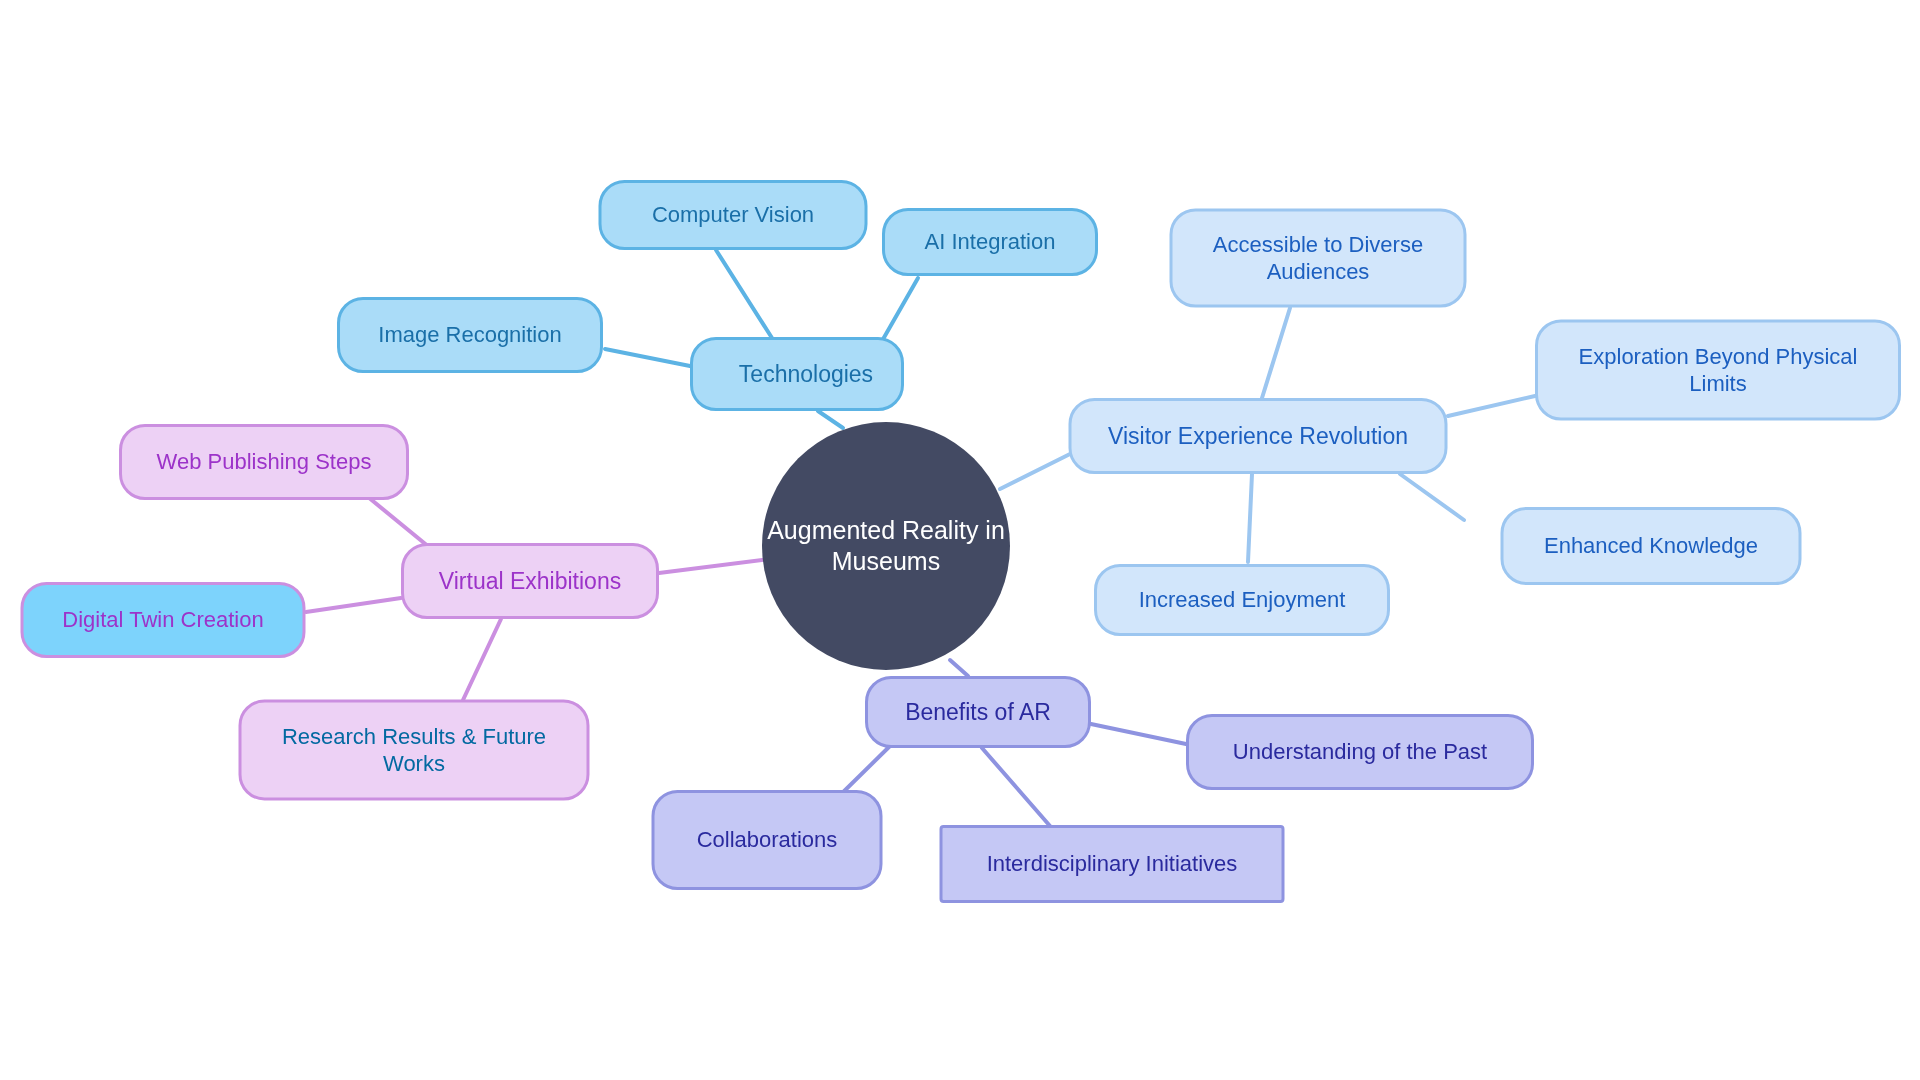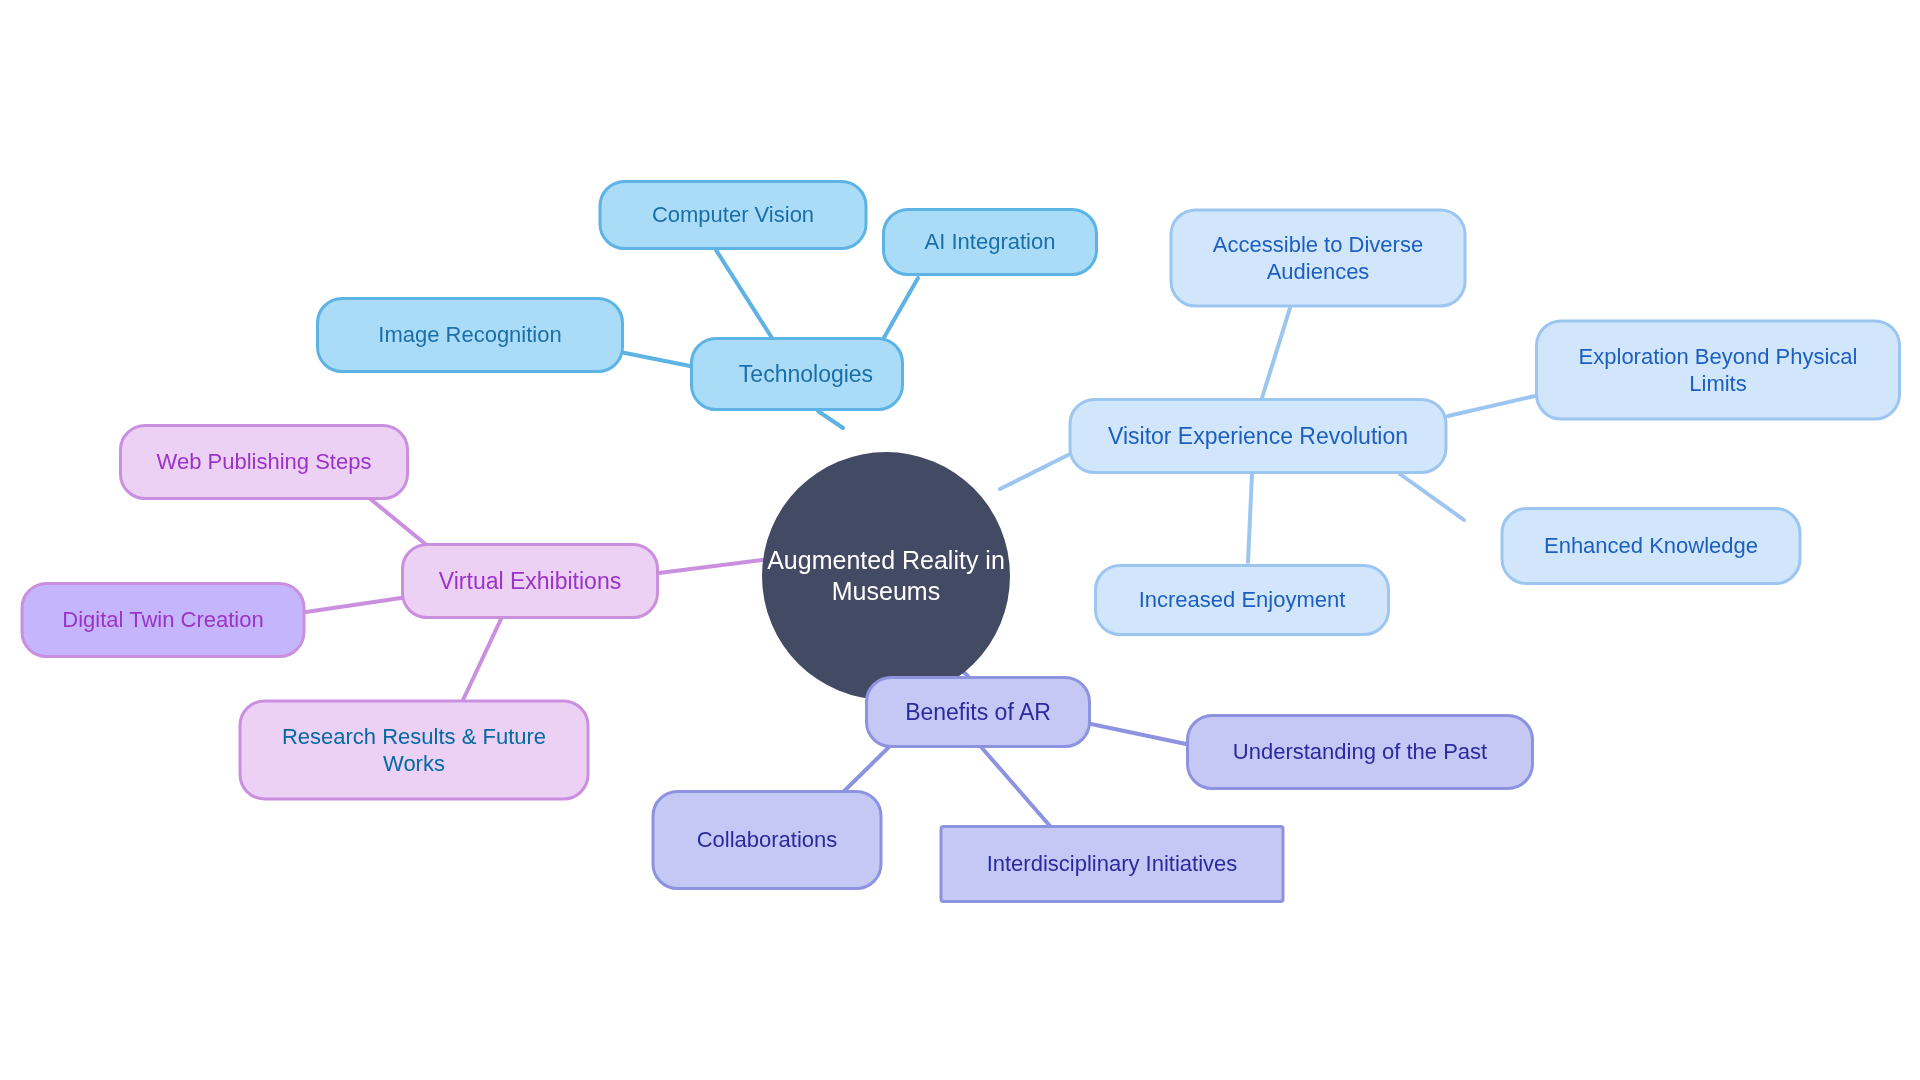--- a/index.html
+++ b/index.html
@@ -68,36 +68,36 @@
       <line x1="950" y1="660" x2="968" y2="676" stroke="#8e93e0" stroke-width="4" stroke-linecap="round"></line>
       <line x1="1091" y1="724" x2="1186" y2="744" stroke="#8e93e0" stroke-width="4" stroke-linecap="round"></line>
       <line x1="982" y1="748" x2="1050" y2="826" stroke="#8e93e0" stroke-width="4" stroke-linecap="round"></line>
       <line x1="890" y1="746" x2="830" y2="805" stroke="#8e93e0" stroke-width="4" stroke-linecap="round"></line>
       <line x1="770" y1="559" x2="659" y2="573" stroke="#cb8fe0" stroke-width="4" stroke-linecap="round"></line>
       <line x1="440" y1="556" x2="368" y2="497" stroke="#cb8fe0" stroke-width="4" stroke-linecap="round"></line>
       <line x1="401" y1="598" x2="306" y2="612" stroke="#cb8fe0" stroke-width="4" stroke-linecap="round"></line>
       <line x1="501" y1="619" x2="463" y2="700" stroke="#cb8fe0" stroke-width="4" stroke-linecap="round"></line>
     </svg>
   <div id="nodes-layer">
-      <div class="center-node" style="left: 886px; top: 576px; width: 248px; height: 248px; background: rgb(67, 74, 99); color: rgb(255, 255, 255); font-size: 25px;"><span>Augmented Reality in
+      <div class="center-node" style="left: 886px; top: 546px; width: 248px; height: 248px; background: rgb(67, 74, 99); color: rgb(255, 255, 255); font-size: 25px;"><span>Augmented Reality in
 Museums</span></div>
       <div class="node" style="left: 797px; top: 374px; width: 214px; height: 74px; background: rgb(170, 220, 248); border-color: rgb(92, 179, 228); color: rgb(26, 111, 168); font-size: 23px; border-radius: 26px; padding-left: 28px;"><span>Technologies</span></div>
       <div class="node" style="left: 693px; top: 215px; width: 269px; height: 70px; background: rgb(170, 220, 248); border-color: rgb(92, 179, 228); color: rgb(26, 111, 168); font-size: 22px; border-radius: 26px; margin-left: 40px;"><span>Computer Vision</span></div>
-      <div class="node" style="left: 470px; top: 335px; width: 308px; height: 76px; background: rgb(170, 220, 248); border-color: rgb(92, 179, 228); color: rgb(26, 111, 168); font-size: 22px; border-radius: 26px;"><span>Image Recognition</span></div>
+      <div class="node" style="left: 470px; top: 335px; width: 266px; height: 76px; background: rgb(170, 220, 248); border-color: rgb(92, 179, 228); color: rgb(26, 111, 168); font-size: 22px; border-radius: 26px;"><span>Image Recognition</span></div>
       <div class="node" style="left: 990px; top: 242px; width: 216px; height: 68px; background: rgb(170, 220, 248); border-color: rgb(92, 179, 228); color: rgb(26, 111, 168); font-size: 22px; border-radius: 26px;"><span>AI Integration</span></div>
       <div class="node" style="left: 1258px; top: 436px; width: 379px; height: 76px; background: rgb(210, 230, 251); border-color: rgb(156, 198, 240); color: rgb(28, 95, 192); font-size: 23px; border-radius: 26px;"><span>Visitor Experience Revolution</span></div>
       <div class="node" style="left: 1318px; top: 258px; width: 297px; height: 99px; background: rgb(210, 230, 251); border-color: rgb(156, 198, 240); color: rgb(28, 95, 192); font-size: 22px; border-radius: 26px;"><span>Accessible to Diverse
 Audiences</span></div>
       <div class="node" style="left: 1718px; top: 370px; width: 366px; height: 101px; background: rgb(210, 230, 251); border-color: rgb(156, 198, 240); color: rgb(28, 95, 192); font-size: 22px; border-radius: 26px;"><span>Exploration Beyond Physical
 Limits</span></div>
       <div class="node" style="left: 1607px; top: 546px; width: 301px; height: 78px; background: rgb(210, 230, 251); border-color: rgb(156, 198, 240); color: rgb(28, 95, 192); font-size: 22px; border-radius: 26px; margin-left: 44px;"><span>Enhanced Knowledge</span></div>
       <div class="node" style="left: 1242px; top: 600px; width: 296px; height: 72px; background: rgb(210, 230, 251); border-color: rgb(156, 198, 240); color: rgb(28, 95, 192); font-size: 22px; border-radius: 26px;"><span>Increased Enjoyment</span></div>
       <div class="node" style="left: 978px; top: 712px; width: 226px; height: 72px; background: rgb(197, 200, 245); border-color: rgb(142, 147, 224); color: rgb(42, 42, 158); font-size: 23px; border-radius: 26px;"><span>Benefits of AR</span></div>
       <div class="node" style="left: 1360px; top: 752px; width: 348px; height: 76px; background: rgb(197, 200, 245); border-color: rgb(142, 147, 224); color: rgb(42, 42, 158); font-size: 22px; border-radius: 26px;"><span>Understanding of the Past</span></div>
       <div class="node" style="left: 1112px; top: 864px; width: 345px; height: 78px; background: rgb(197, 200, 245); border-color: rgb(142, 147, 224); color: rgb(42, 42, 158); font-size: 22px; border-radius: 4px;"><span>Interdisciplinary Initiatives</span></div>
       <div class="node" style="left: 767px; top: 840px; width: 231px; height: 100px; background: rgb(197, 200, 245); border-color: rgb(142, 147, 224); color: rgb(42, 42, 158); font-size: 22px; border-radius: 26px;"><span>Collaborations</span></div>
       <div class="node" style="left: 530px; top: 581px; width: 258px; height: 76px; background: rgb(237, 209, 245); border-color: rgb(203, 143, 224); color: rgb(156, 51, 201); font-size: 23px; border-radius: 26px;"><span>Virtual Exhibitions</span></div>
       <div class="node" style="left: 264px; top: 462px; width: 290px; height: 76px; background: rgb(237, 209, 245); border-color: rgb(203, 143, 224); color: rgb(156, 51, 201); font-size: 22px; border-radius: 26px;"><span>Web Publishing Steps</span></div>
-      <div class="node" style="left: 163px; top: 620px; width: 285px; height: 76px; background: #c4b5fd; border-color: rgb(203, 143, 224); color: rgb(156, 51, 201); font-size: 22px; border-radius: 26px;"><span>Digital Twin Creation</span></div>
+      <div class="node" style="left: 163px; top: 620px; width: 285px; height: 76px; background: #7dd3fc; border-color: rgb(203, 143, 224); color: rgb(156, 51, 201); font-size: 22px; border-radius: 26px;"><span>Digital Twin Creation</span></div>
       <div class="node" style="left: 414px; top: 750px; width: 351px; height: 101px; background: rgb(237, 209, 245); border-color: rgb(203, 143, 224); color: #0369a1; font-size: 22px; border-radius: 26px;"><span>Research Results &amp; Future
 Works</span></div>
     </div>
 </div>
 
 </body></html>

